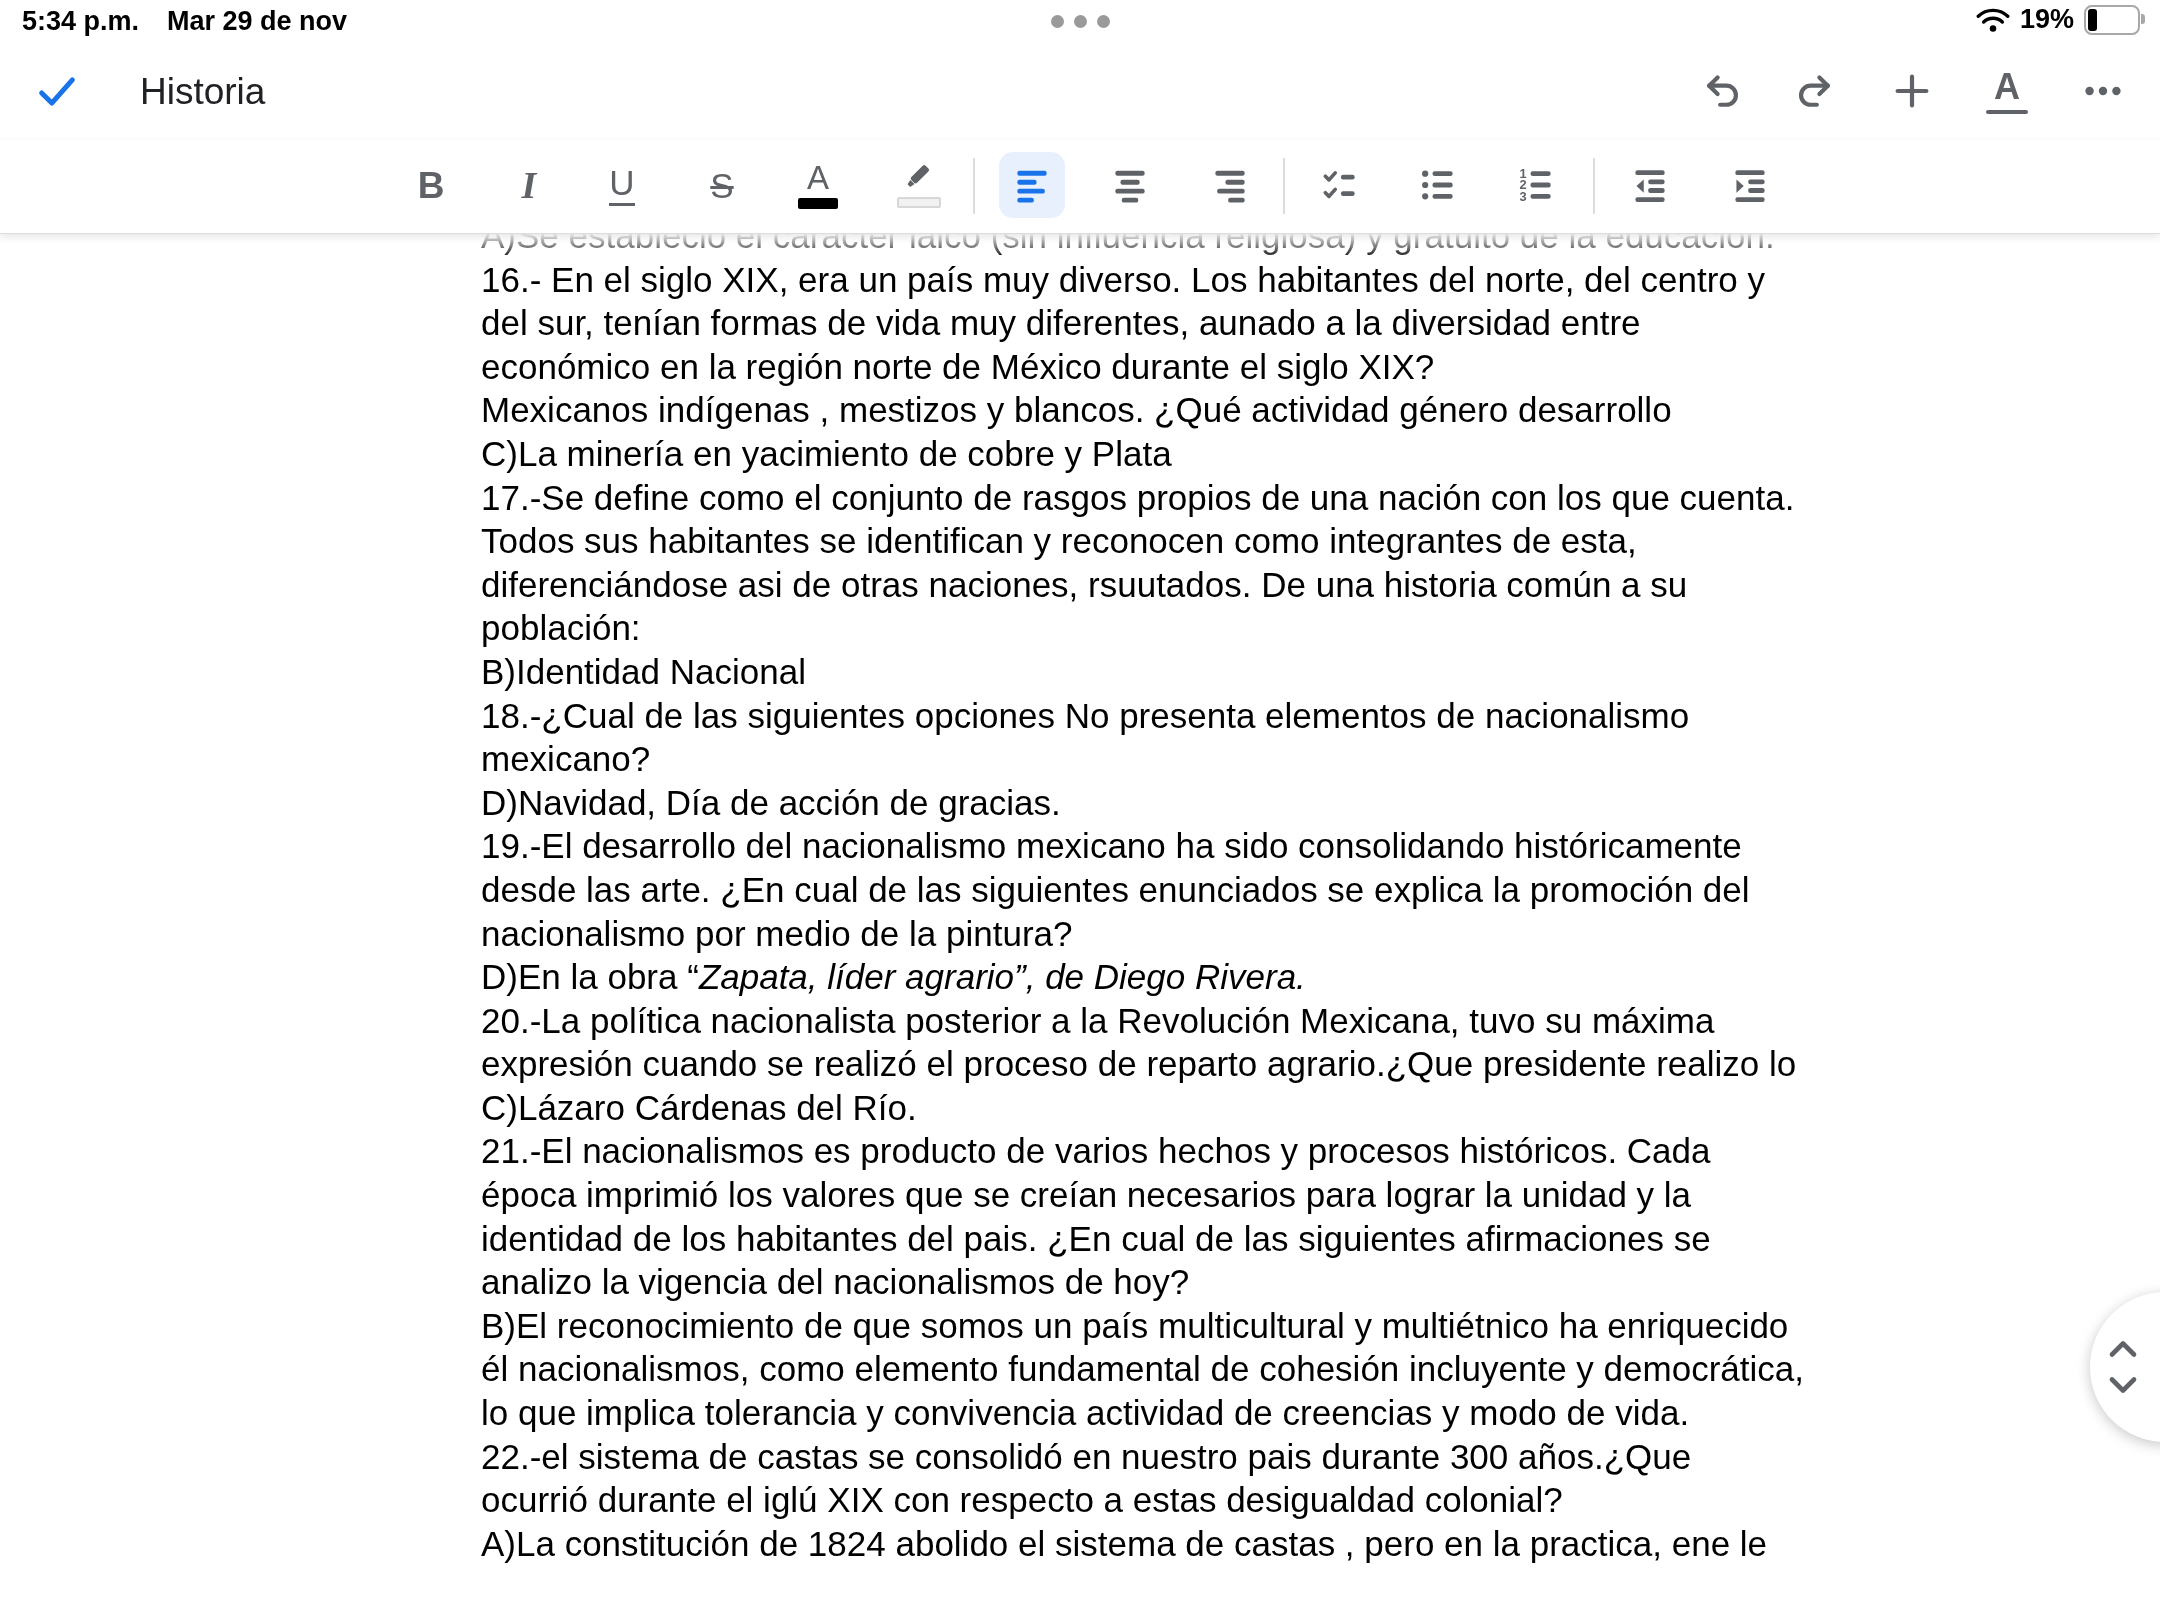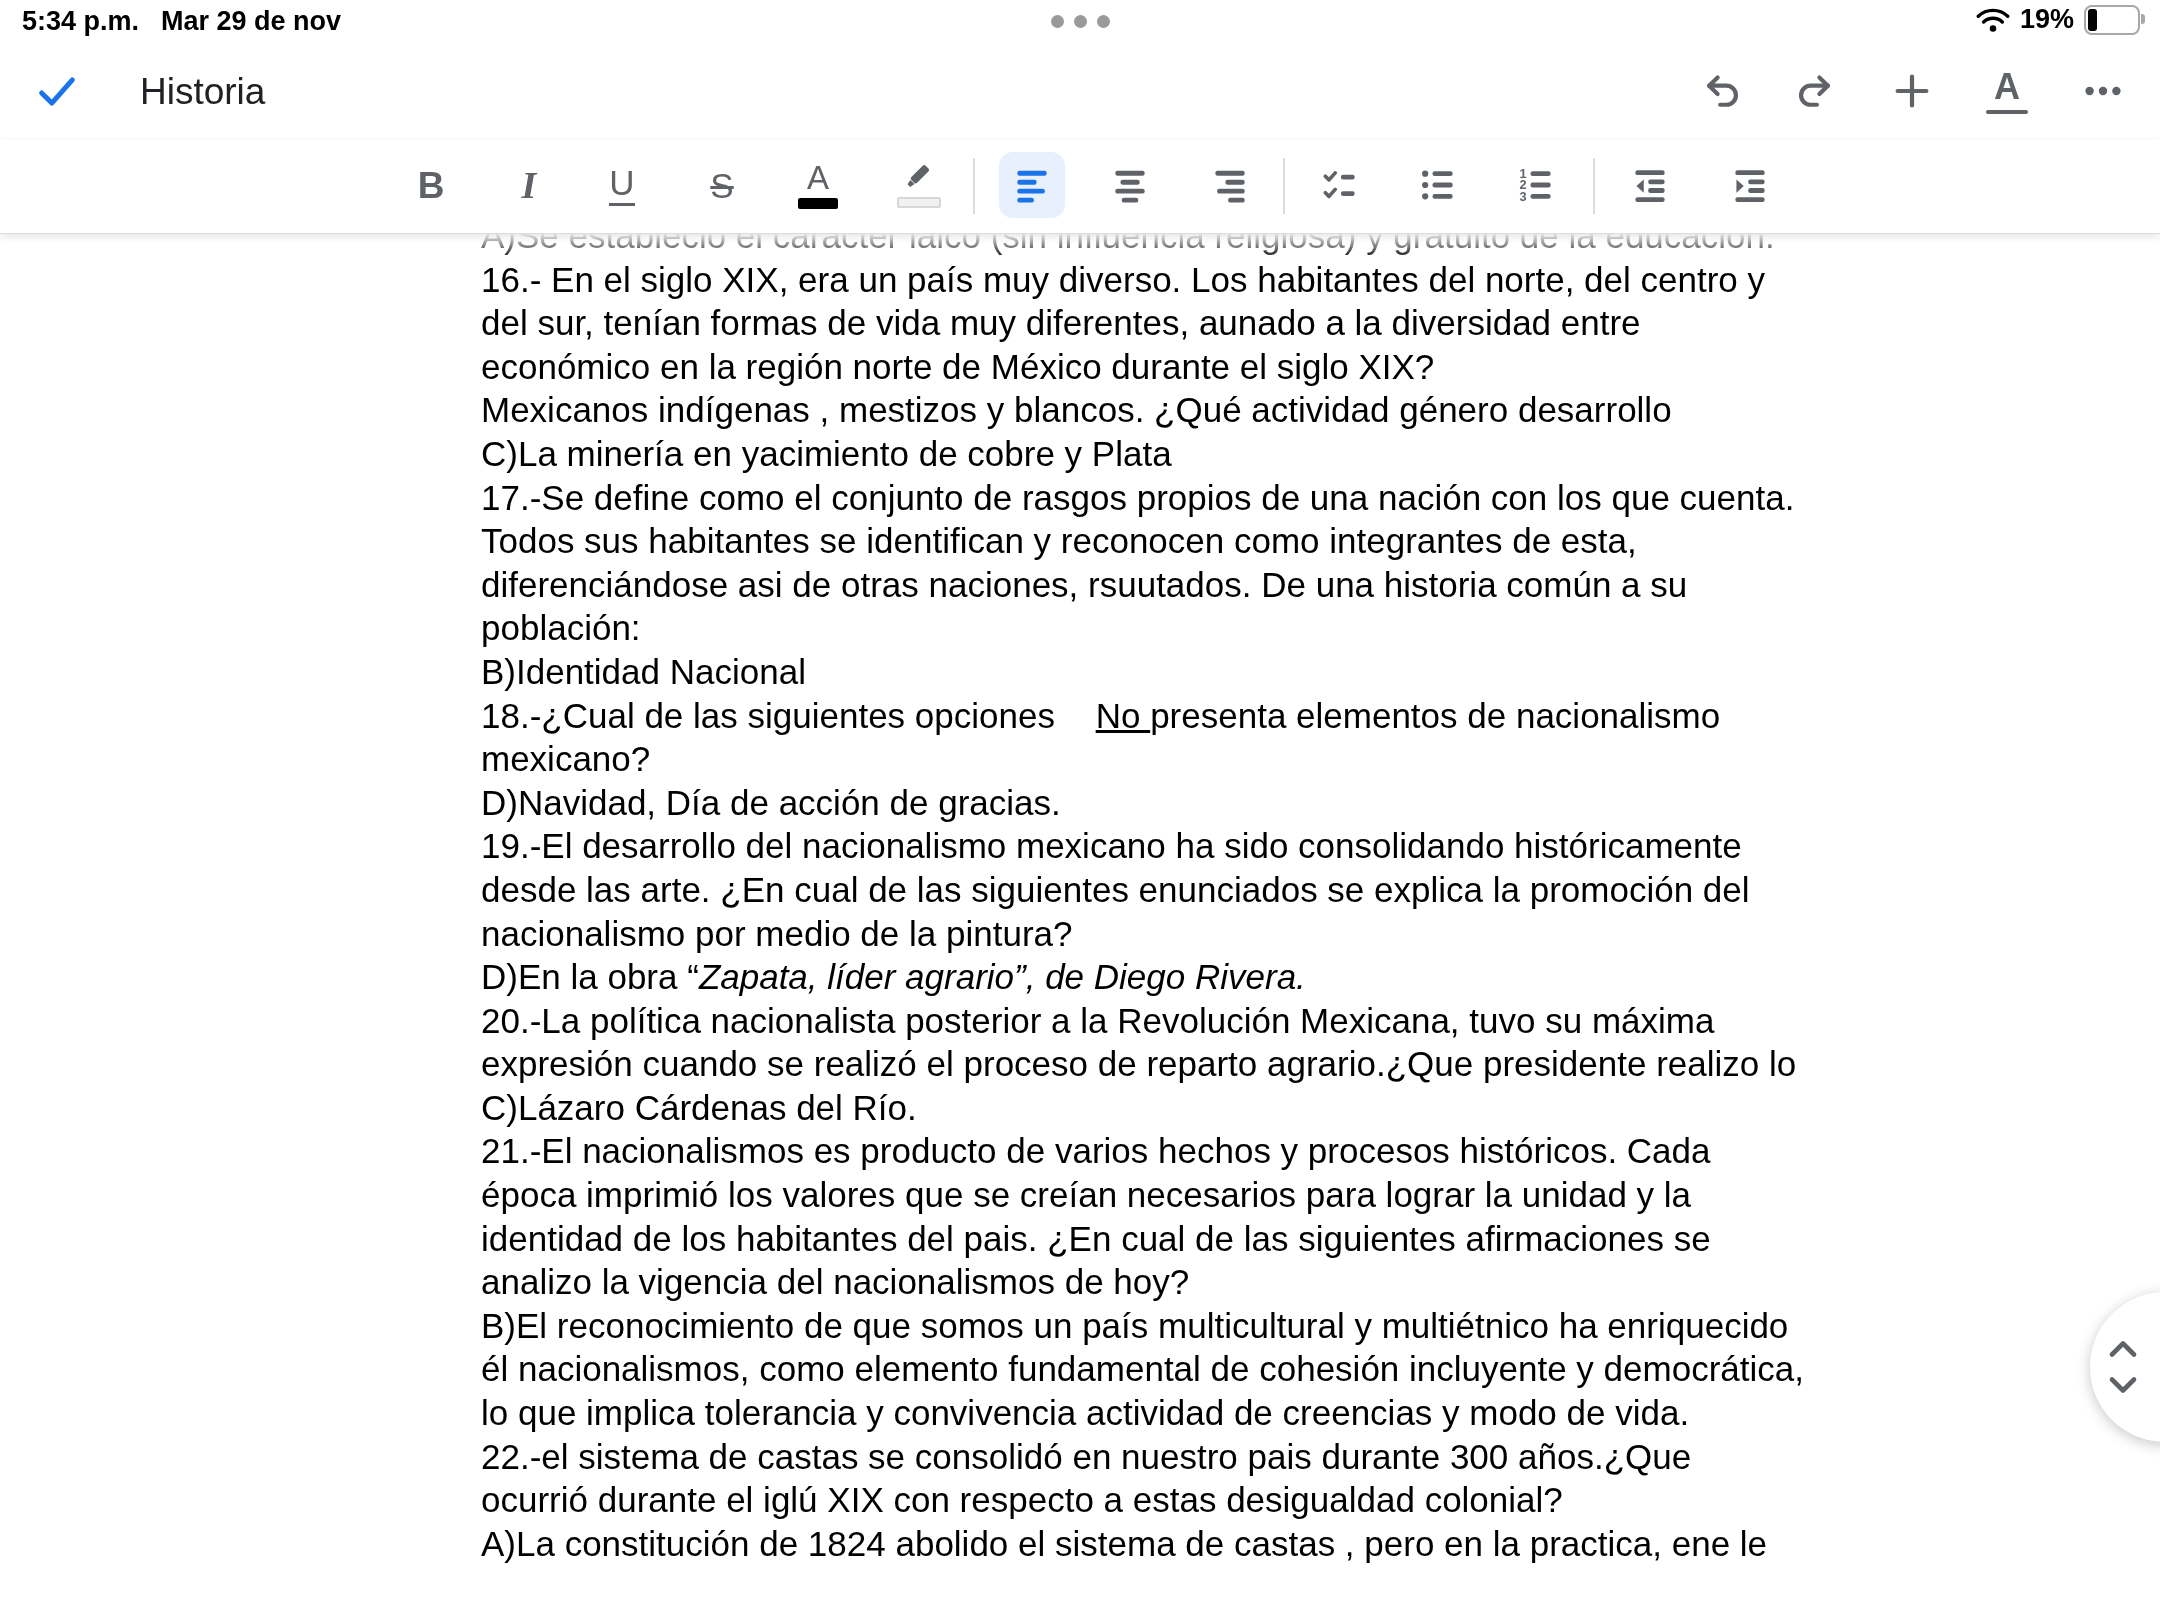--- a/index.html
+++ b/index.html
@@ -3,21 +3,21 @@
 <meta charset="utf-8">
 <style>
   html,body{margin:0;padding:0;}
   body{
     width:2160px;height:1620px;position:relative;overflow:hidden;
     background:#ffffff;font-family:"Liberation Sans", sans-serif;
     -webkit-font-smoothing:antialiased;
   }
   
   .statusbar{position:absolute;left:0;top:0;width:2160px;height:44px;}
-  .sb-left{position:absolute;left:22px;top:6px;font-size:27px;font-weight:700;color:#000;display:flex;gap:22px;}
+  .sb-left{position:absolute;left:22px;top:6px;font-size:27px;font-weight:700;color:#000;display:flex;gap:28px;}
   .sb-center{position:absolute;left:0;top:14px;width:2160px;text-align:center;}
   .sb-center .dot{display:inline-block;width:13px;height:13px;border-radius:50%;background:#9a9a9a;margin:0 5px;}
   .sb-right{position:absolute;right:20px;top:4px;display:flex;align-items:center;gap:10px;font-size:27px;font-weight:600;color:#000;}
   .battery{position:relative;width:52px;height:26px;border:2.5px solid #a8a8a8;border-radius:8px;}
   .battery .fill{position:absolute;left:2px;top:2px;bottom:2px;width:9px;border-radius:3px;background:#000;}
   .battery .nub{position:absolute;right:-7px;top:7px;width:4px;height:10px;border-radius:0 3px 3px 0;background:#a8a8a8;}
   
   .header{position:absolute;left:0;top:44px;width:2160px;height:96px;background:#fff;}
   .hbtn{position:absolute;top:14px;width:66px;height:66px;display:flex;align-items:center;justify-content:center;}
   .doc-title{position:absolute;left:140px;top:50%;transform:translateY(-50%);font-size:37px;color:#202124;text-align:right;}
@@ -36,21 +36,21 @@
   .tl-a{font-size:33px;line-height:1;}
   .bar-under{margin-top:4px;width:40px;height:11px;border-radius:2px;}
   .bar-black{background:#000;}
   .bar-light{background:#f1f1f1;border:2px solid #d7d7d7;box-sizing:border-box;width:44px;}
   
   .docarea{position:absolute;left:0;top:233px;width:2160px;height:1387px;overflow:hidden;background:#fff;}
   .fade{position:absolute;left:0;top:0;width:2160px;height:26px;
     background:linear-gradient(#ffffff,rgba(255,255,255,0));z-index:3;pointer-events:none;}
   .doclines{position:absolute;left:481px;top:-19px;width:1300px;}
   .dline{font-size:35px;line-height:43.6px;color:#000;white-space:nowrap;}
-  .seg-u{text-decoration:underline;text-decoration-thickness:2.5px;margin-left:31px;}
+  .seg-u{text-decoration-thickness:2.5px;}
   .seg-i{font-style:italic;}
   
   .scrollwidget{position:absolute;left:2090px;top:1292px;width:150px;height:150px;border-radius:50%;
     background:#fff;box-shadow:0 3px 14px rgba(0,0,0,0.22);z-index:6;
     display:flex;flex-direction:column;align-items:flex-start;justify-content:center;padding-left:14px;box-sizing:border-box;}
   .chev{width:38px;height:26px;display:flex;align-items:center;justify-content:center;}
   svg{display:block;}
 </style>
 </head>
 <body>

